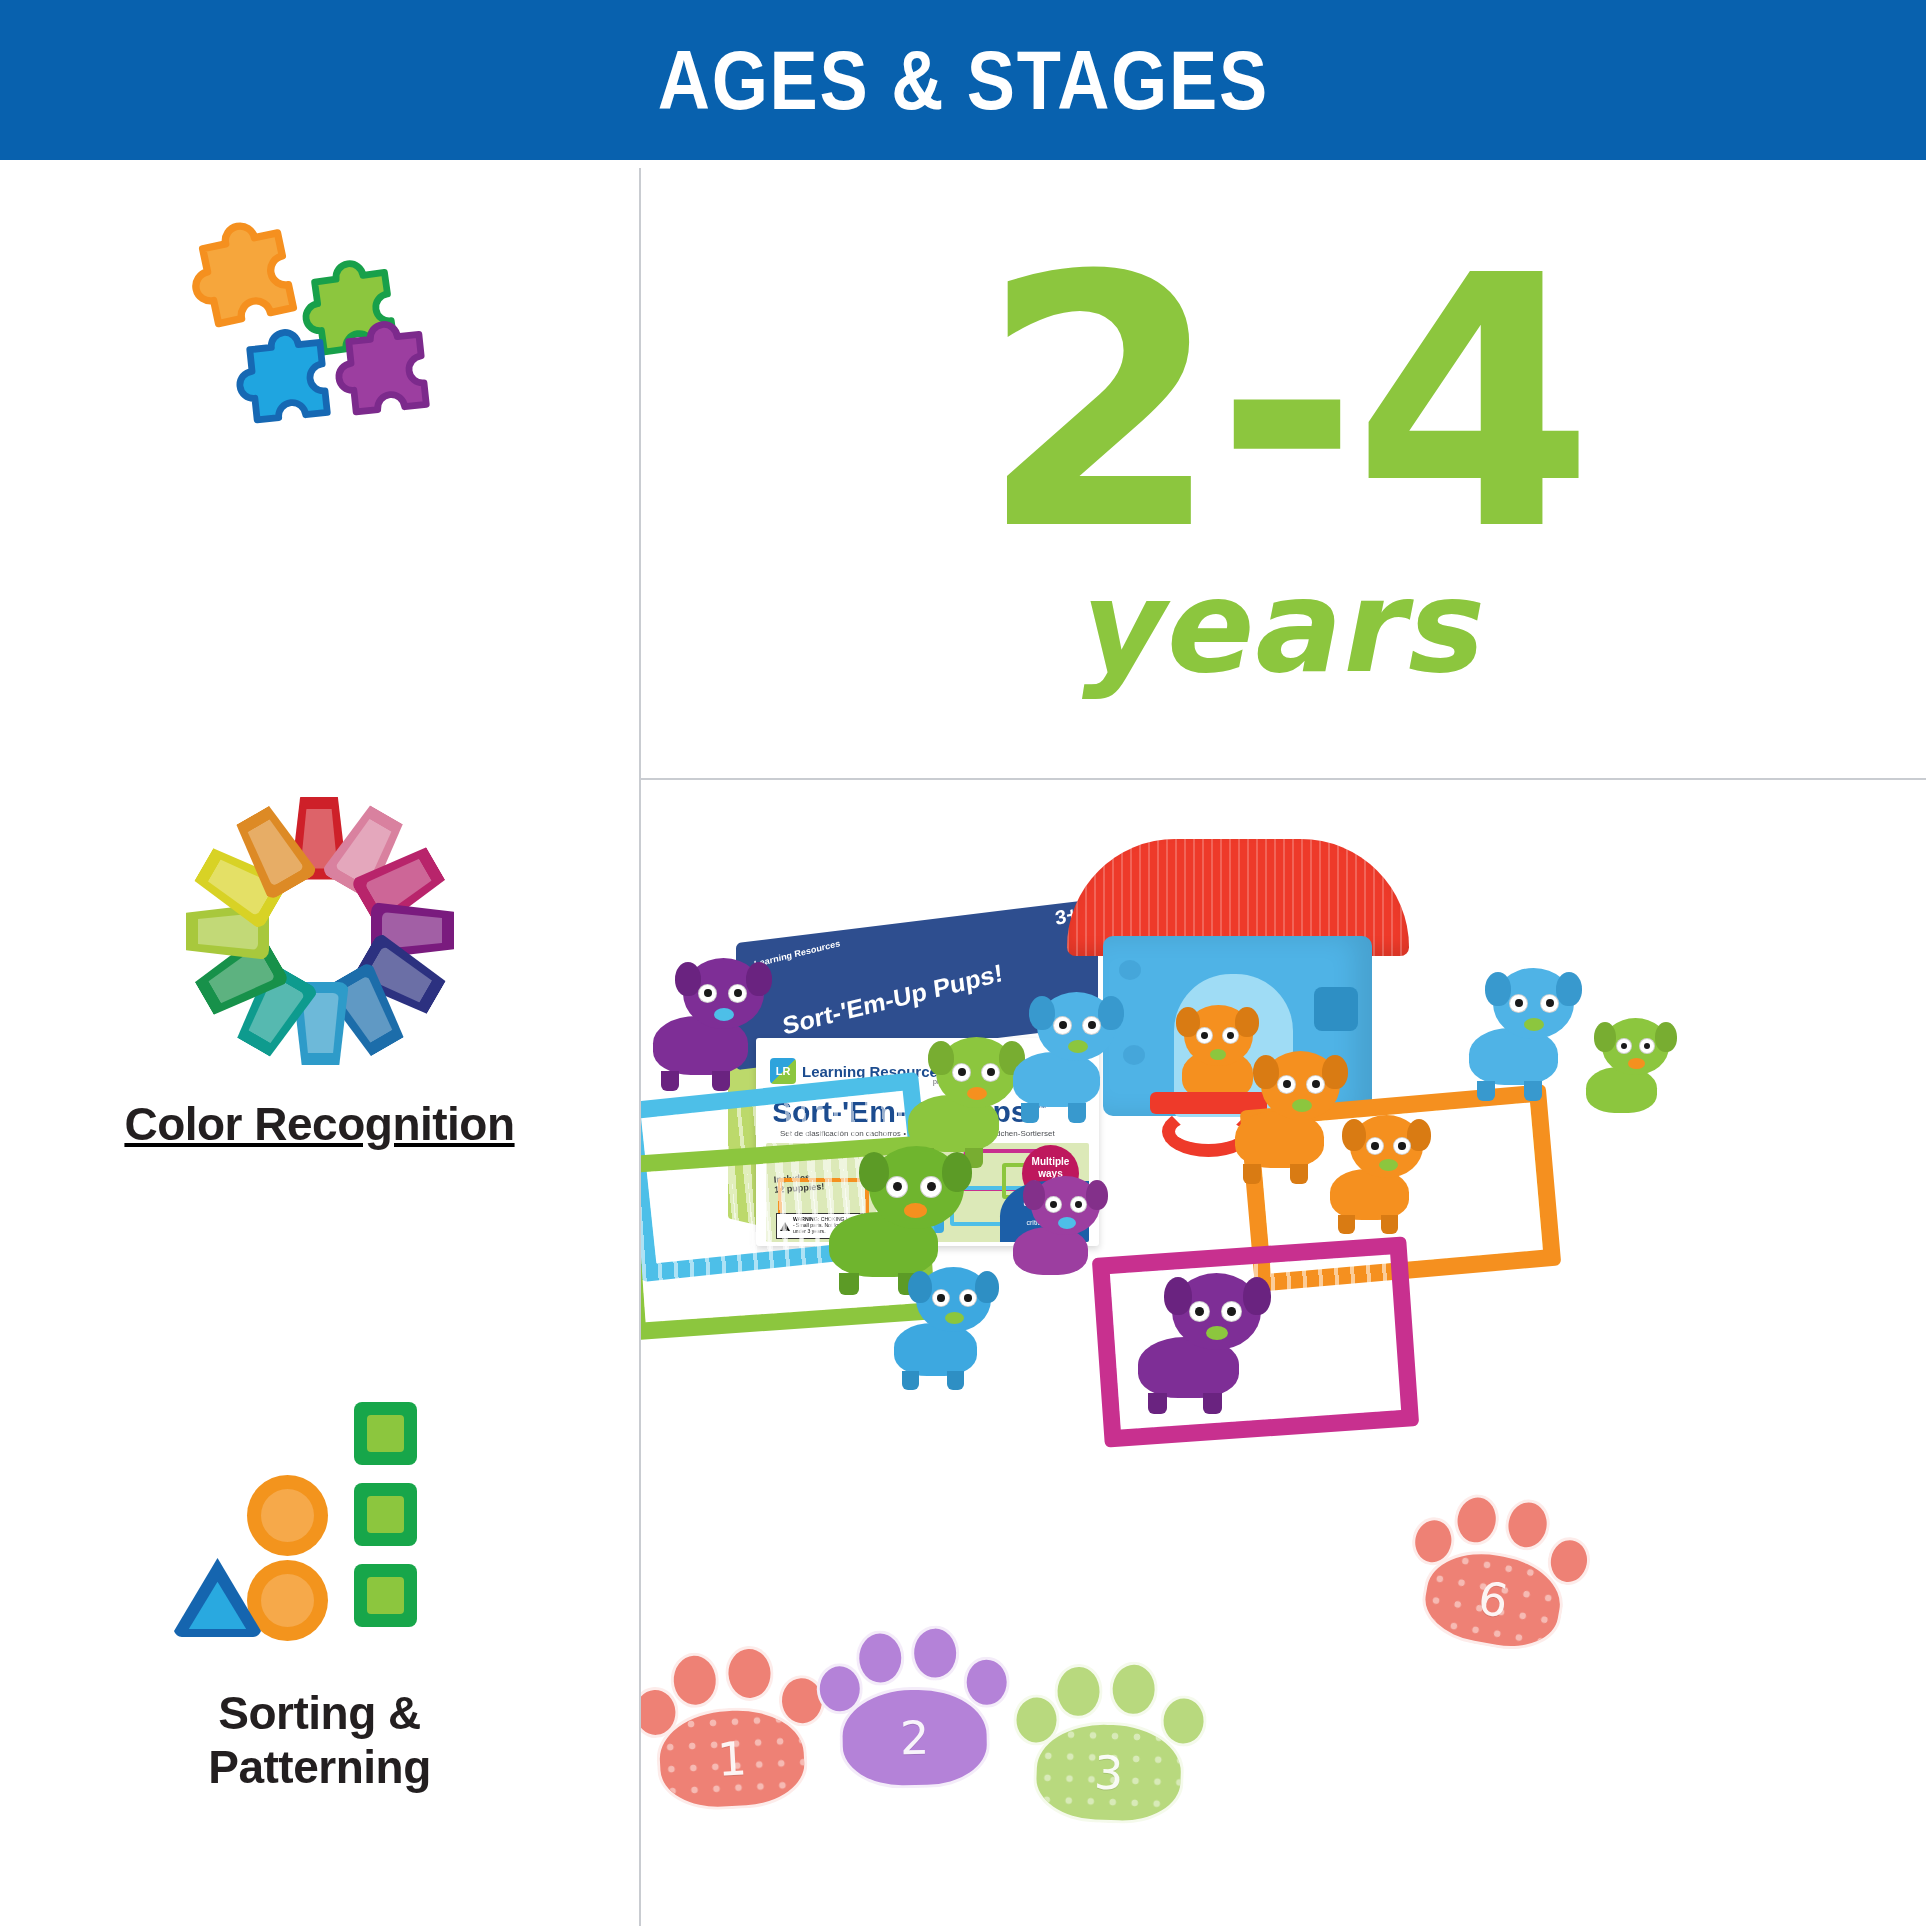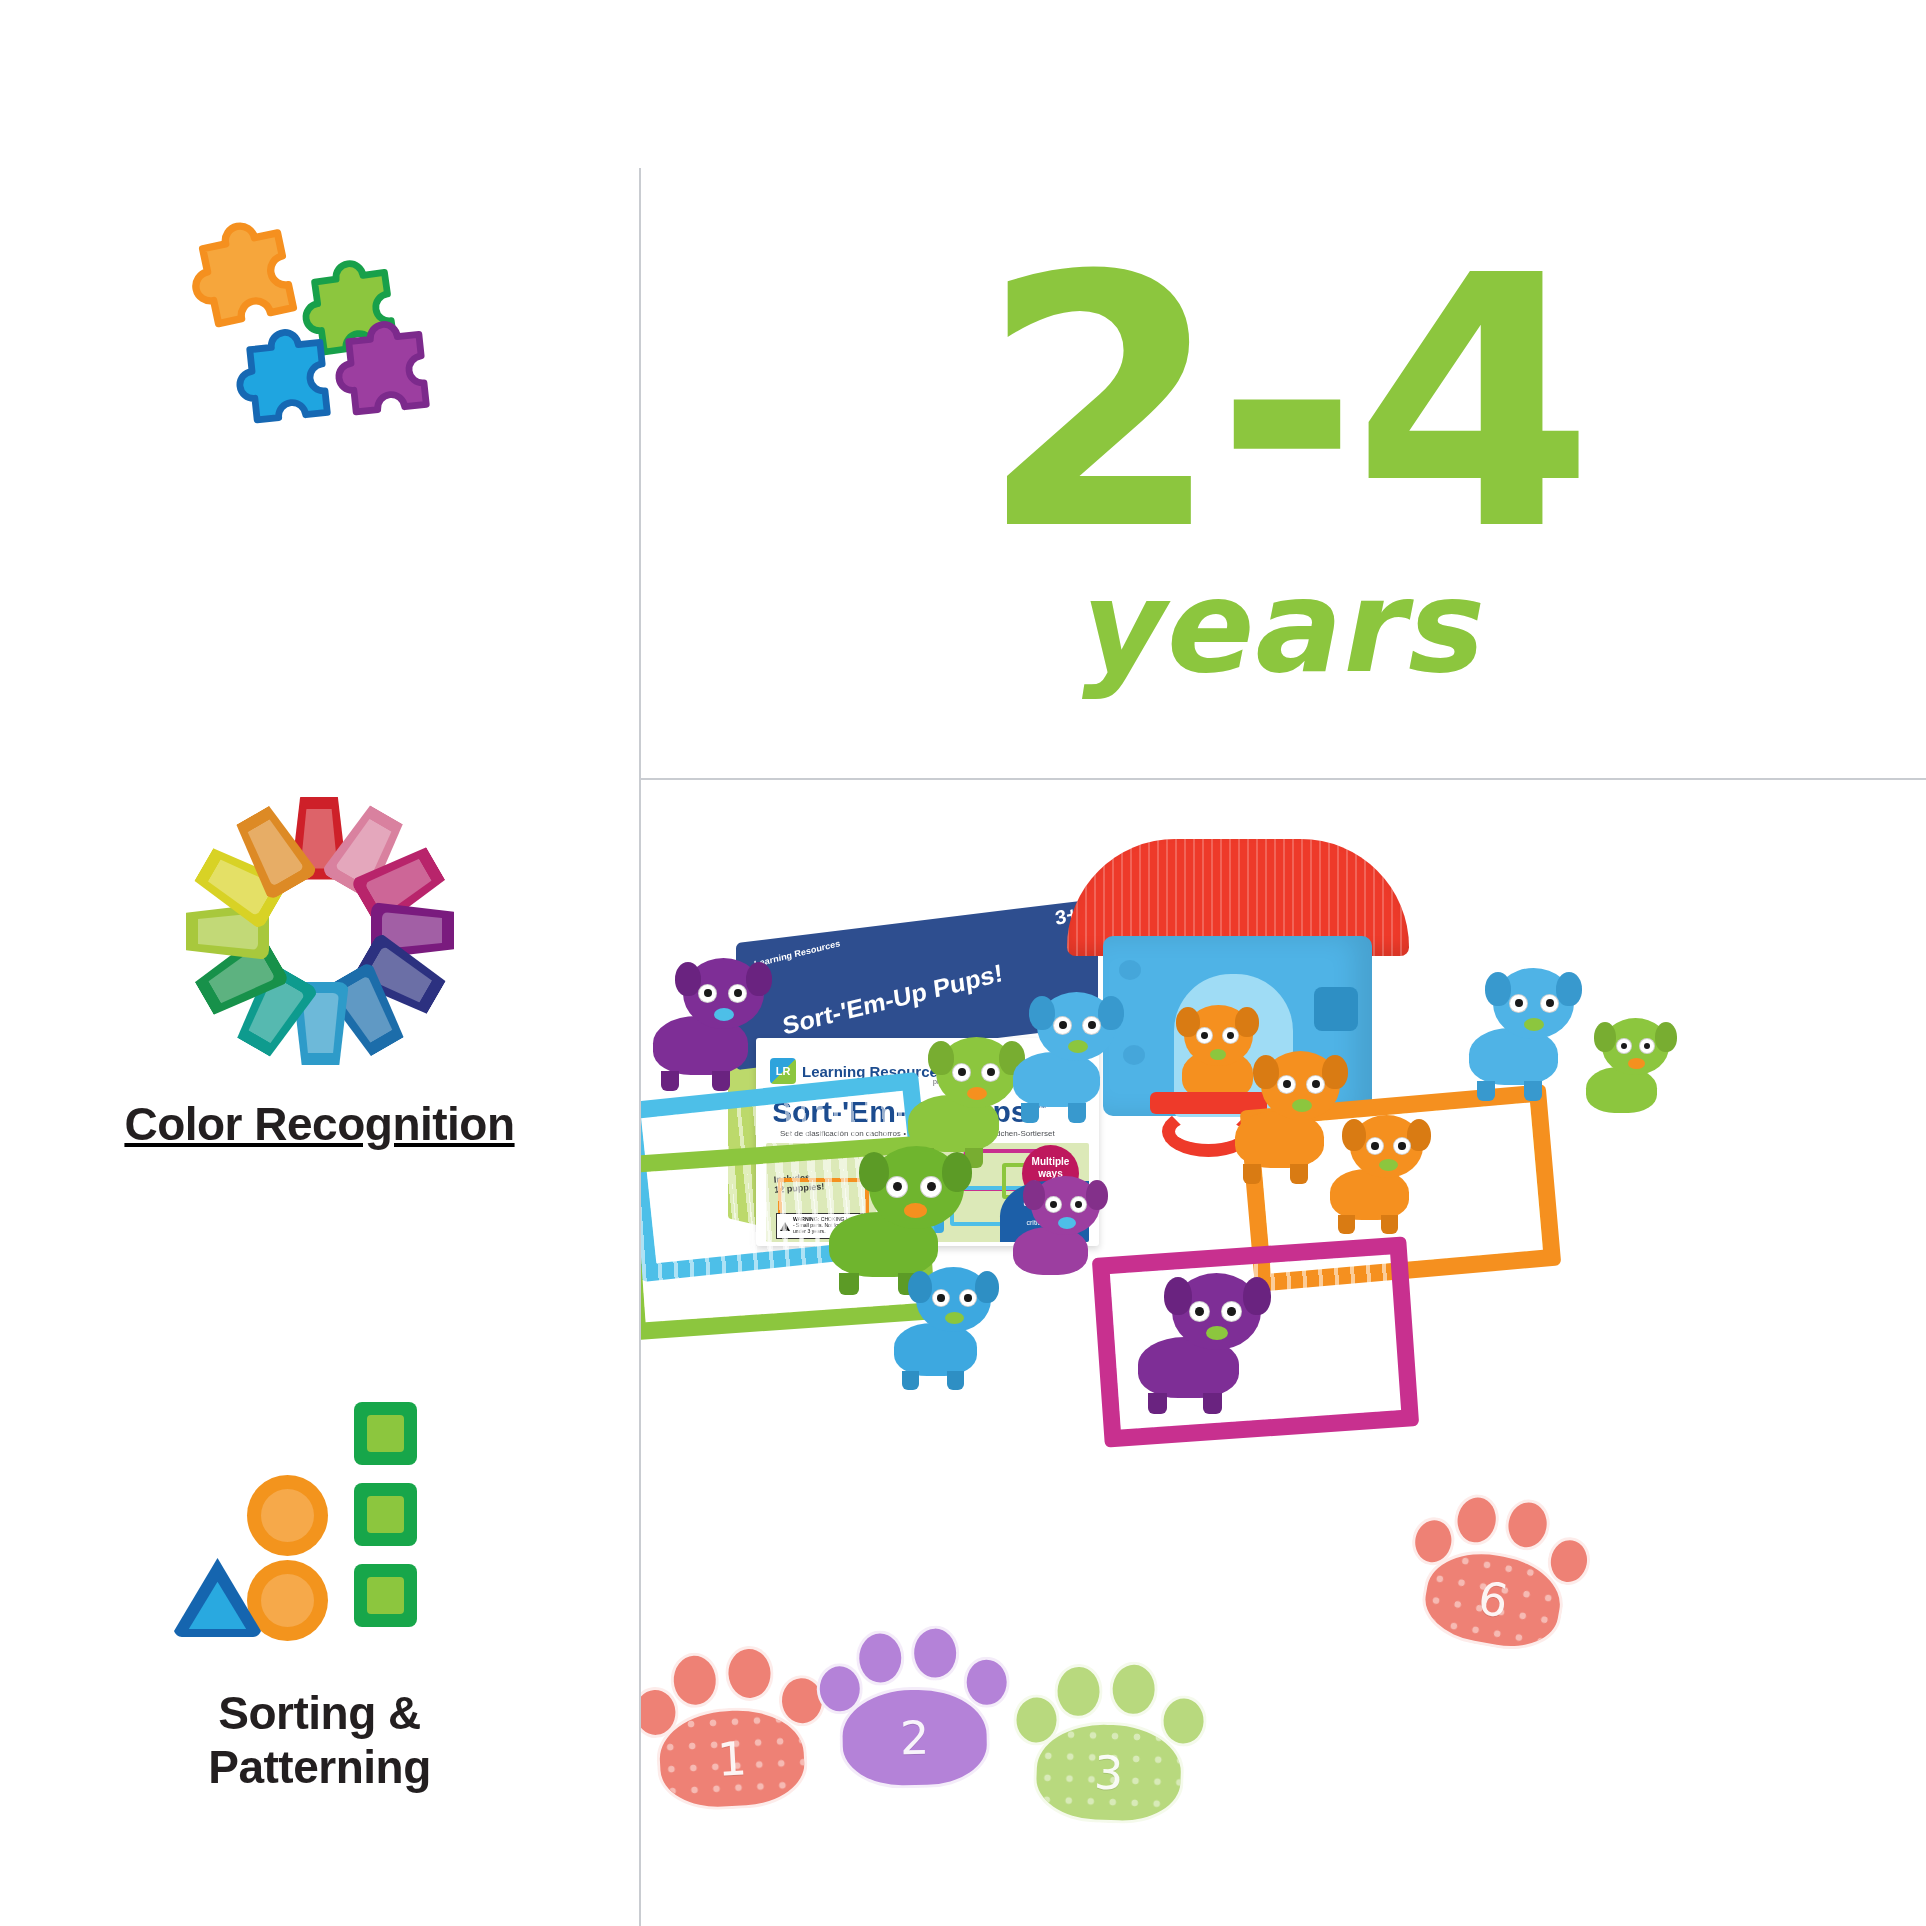--- a/index.html
+++ b/index.html
@@ -377,20 +377,23 @@
   .ci-in {
     position: absolute; inset: 14px; background: #F6A94A; border-radius: 50%;
   }
   .tri { position: absolute; width: 99px; height: 87px; }
 </style>
 </head>
 <body>
 
 <div id="page">
 
+  <div class="banner">
+    <div class="banner-title">AGES &amp; STAGES</div>
+  </div>
 
   <div class="v-divider"></div>
   <div class="h-divider"></div>
 
   <div class="left-col">
 
     <div class="feature feature-1">
       <div class="feature-icon">
         <div class="puzzle-wrap">
 

